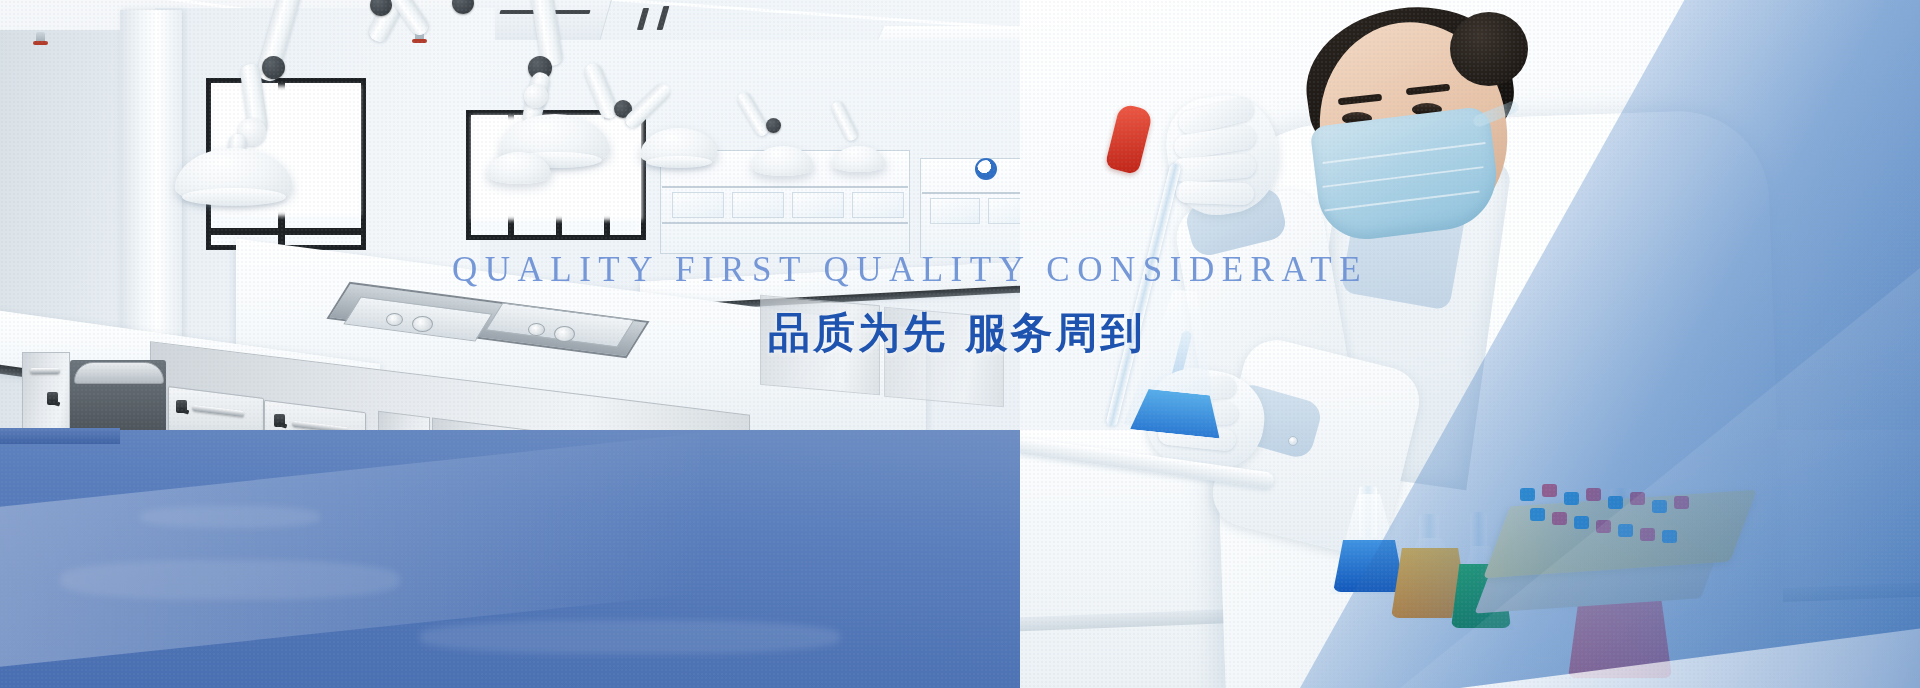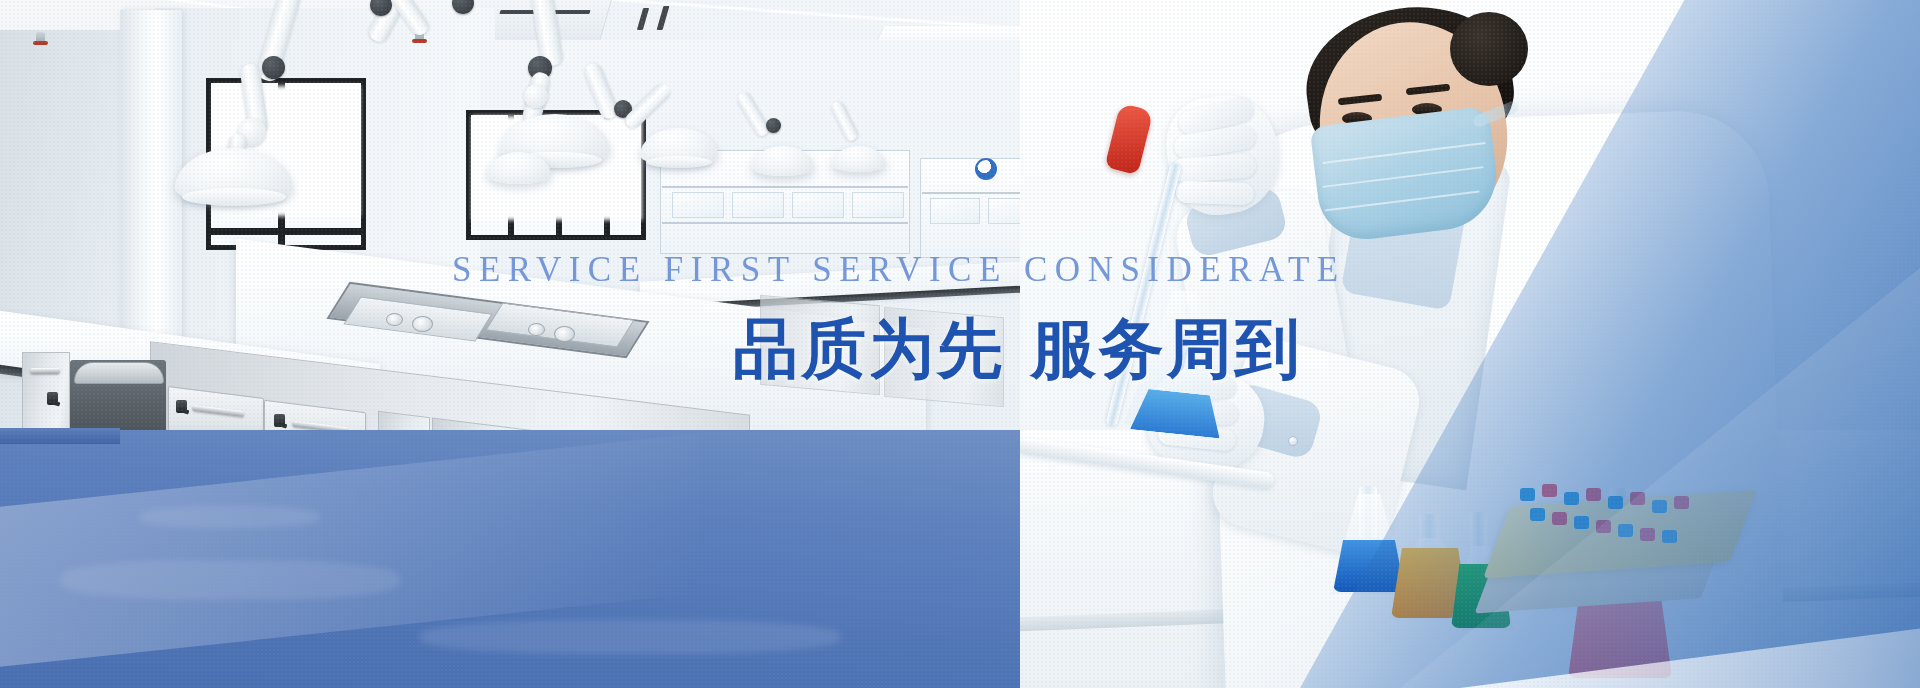--- a/index.html
+++ b/index.html
@@ -457,22 +457,22 @@
   .text-block{ position:absolute; left:0; top:0; width:1920px; height:688px; }
 
   .eng-line{
     position:absolute; left:452px; top:250px;
     font-family:"Liberation Serif","DejaVu Serif",serif;
     font-size:35px; letter-spacing:7.5px;
     color:#6f93d6; opacity:.95; white-space:nowrap;
     font-weight:400;
   }
   .headline{
-    position:absolute; left:733px; top:305px;
-    font-size:65px; font-weight:700; letter-spacing:3px;
+    position:absolute; left:768px; top:305px;
+    font-size:42px; font-weight:700; letter-spacing:3px;
     color:#1f53b0; white-space:nowrap;
     font-family:"DejaVu Sans","Liberation Sans",sans-serif;
     text-shadow:0 2px 5px rgba(255,255,255,.6);
   }
   .green-bar{
     position:absolute; left:478px; top:381px; width:752px; height:78px;
     background:#0a8144;
     display:flex; align-items:center; justify-content:center;
     box-shadow:0 4px 12px rgba(20,90,55,.22);
   }
@@ -758,20 +758,20 @@
     <div class="tip" style="left:642px;top:530px;background:#2f9fe0;"></div>
 
     <div class="blue-wedge"></div>
     <div class="blue-wedge2"></div>
     <div class="white-sliver"></div>
     <div class="dots"></div>
   </div>
 
   <div class="text-block">
 
-    <div class="eng-line">SERVICE FIRST SERVICE CONSIDERATE</div>
+    <div class="eng-line">QUALITY FIRST QUALITY CONSIDERATE</div>
 
     <div class="headline">品质为先 服务周到</div>
 
 
   </div>
 
 </div>
 
 </body></html>

